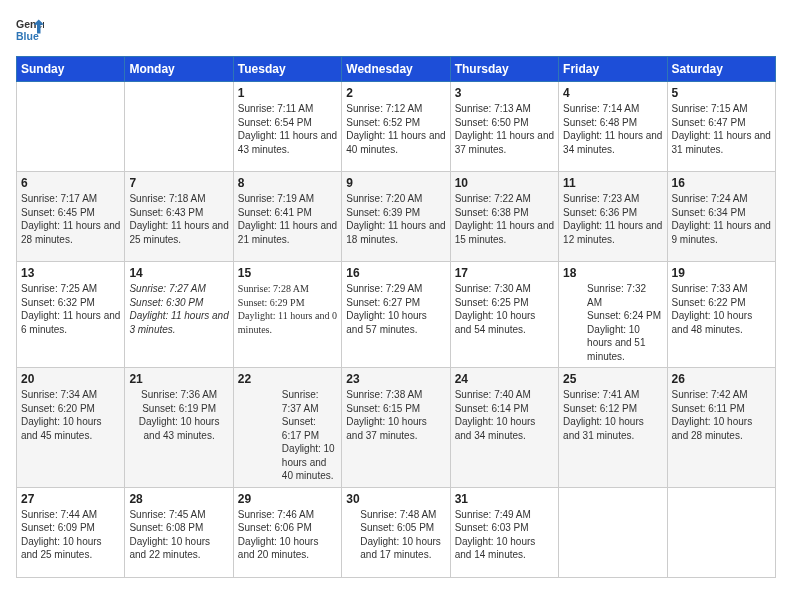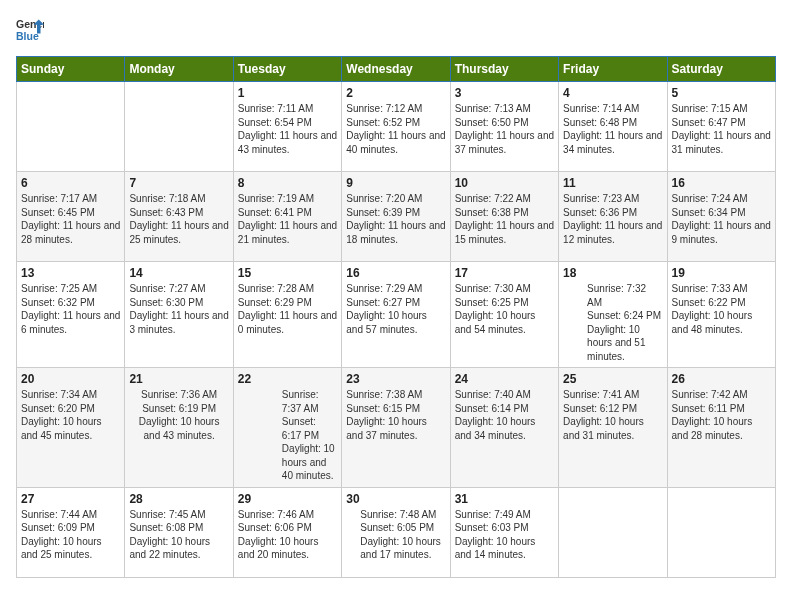--- a/index.html
+++ b/index.html
@@ -36,21 +36,21 @@
     .subtitle {
       font-size: 16px;
       color: #555;
     }
     table {
       width: 100%;
       border-collapse: collapse;
       font-size: 11px;
     }
     thead tr th {
-      background: #4d7c0f;
+      background: #1d4ed8;
       color: #fff;
       padding: 5px 4px;
       text-align: left;
       font-size: 12px;
       font-weight: bold;
       border: 1px solid #2e75b6;
     }
     tbody tr td {
       border: 1px solid #ccc;
       vertical-align: top;
@@ -195,27 +195,27 @@
       </tr>
       <tr>
         <td>
           <span class="day-num">13</span>
           <div class="day-info" style="white-space: pre-line;">Sunrise: 7:25 AM
 Sunset: 6:32 PM
 Daylight: 11 hours and 6 minutes.</div>
         </td>
         <td>
           <span class="day-num">14</span>
-          <div class="day-info" style="white-space: pre-line;">Sunrise: 7:27 AM
+          <div class="day-info" style="white-space: pre-line; font-style: italic;">Sunrise: 7:27 AM
 Sunset: 6:30 PM
 Daylight: 11 hours and 3 minutes.</div>
         </td>
         <td>
           <span class="day-num">15</span>
-          <div class="day-info" style="white-space: pre-line;">Sunrise: 7:28 AM
+          <div class="day-info" style="white-space: pre-line; font-family: Liberation Serif, serif;">Sunrise: 7:28 AM
 Sunset: 6:29 PM
 Daylight: 11 hours and 0 minutes.</div>
         </td>
         <td>
           <span class="day-num">16</span>
           <div class="day-info" style="white-space: pre-line;">Sunrise: 7:29 AM
 Sunset: 6:27 PM
 Daylight: 10 hours and 57 minutes.</div>
         </td>
         <td>

